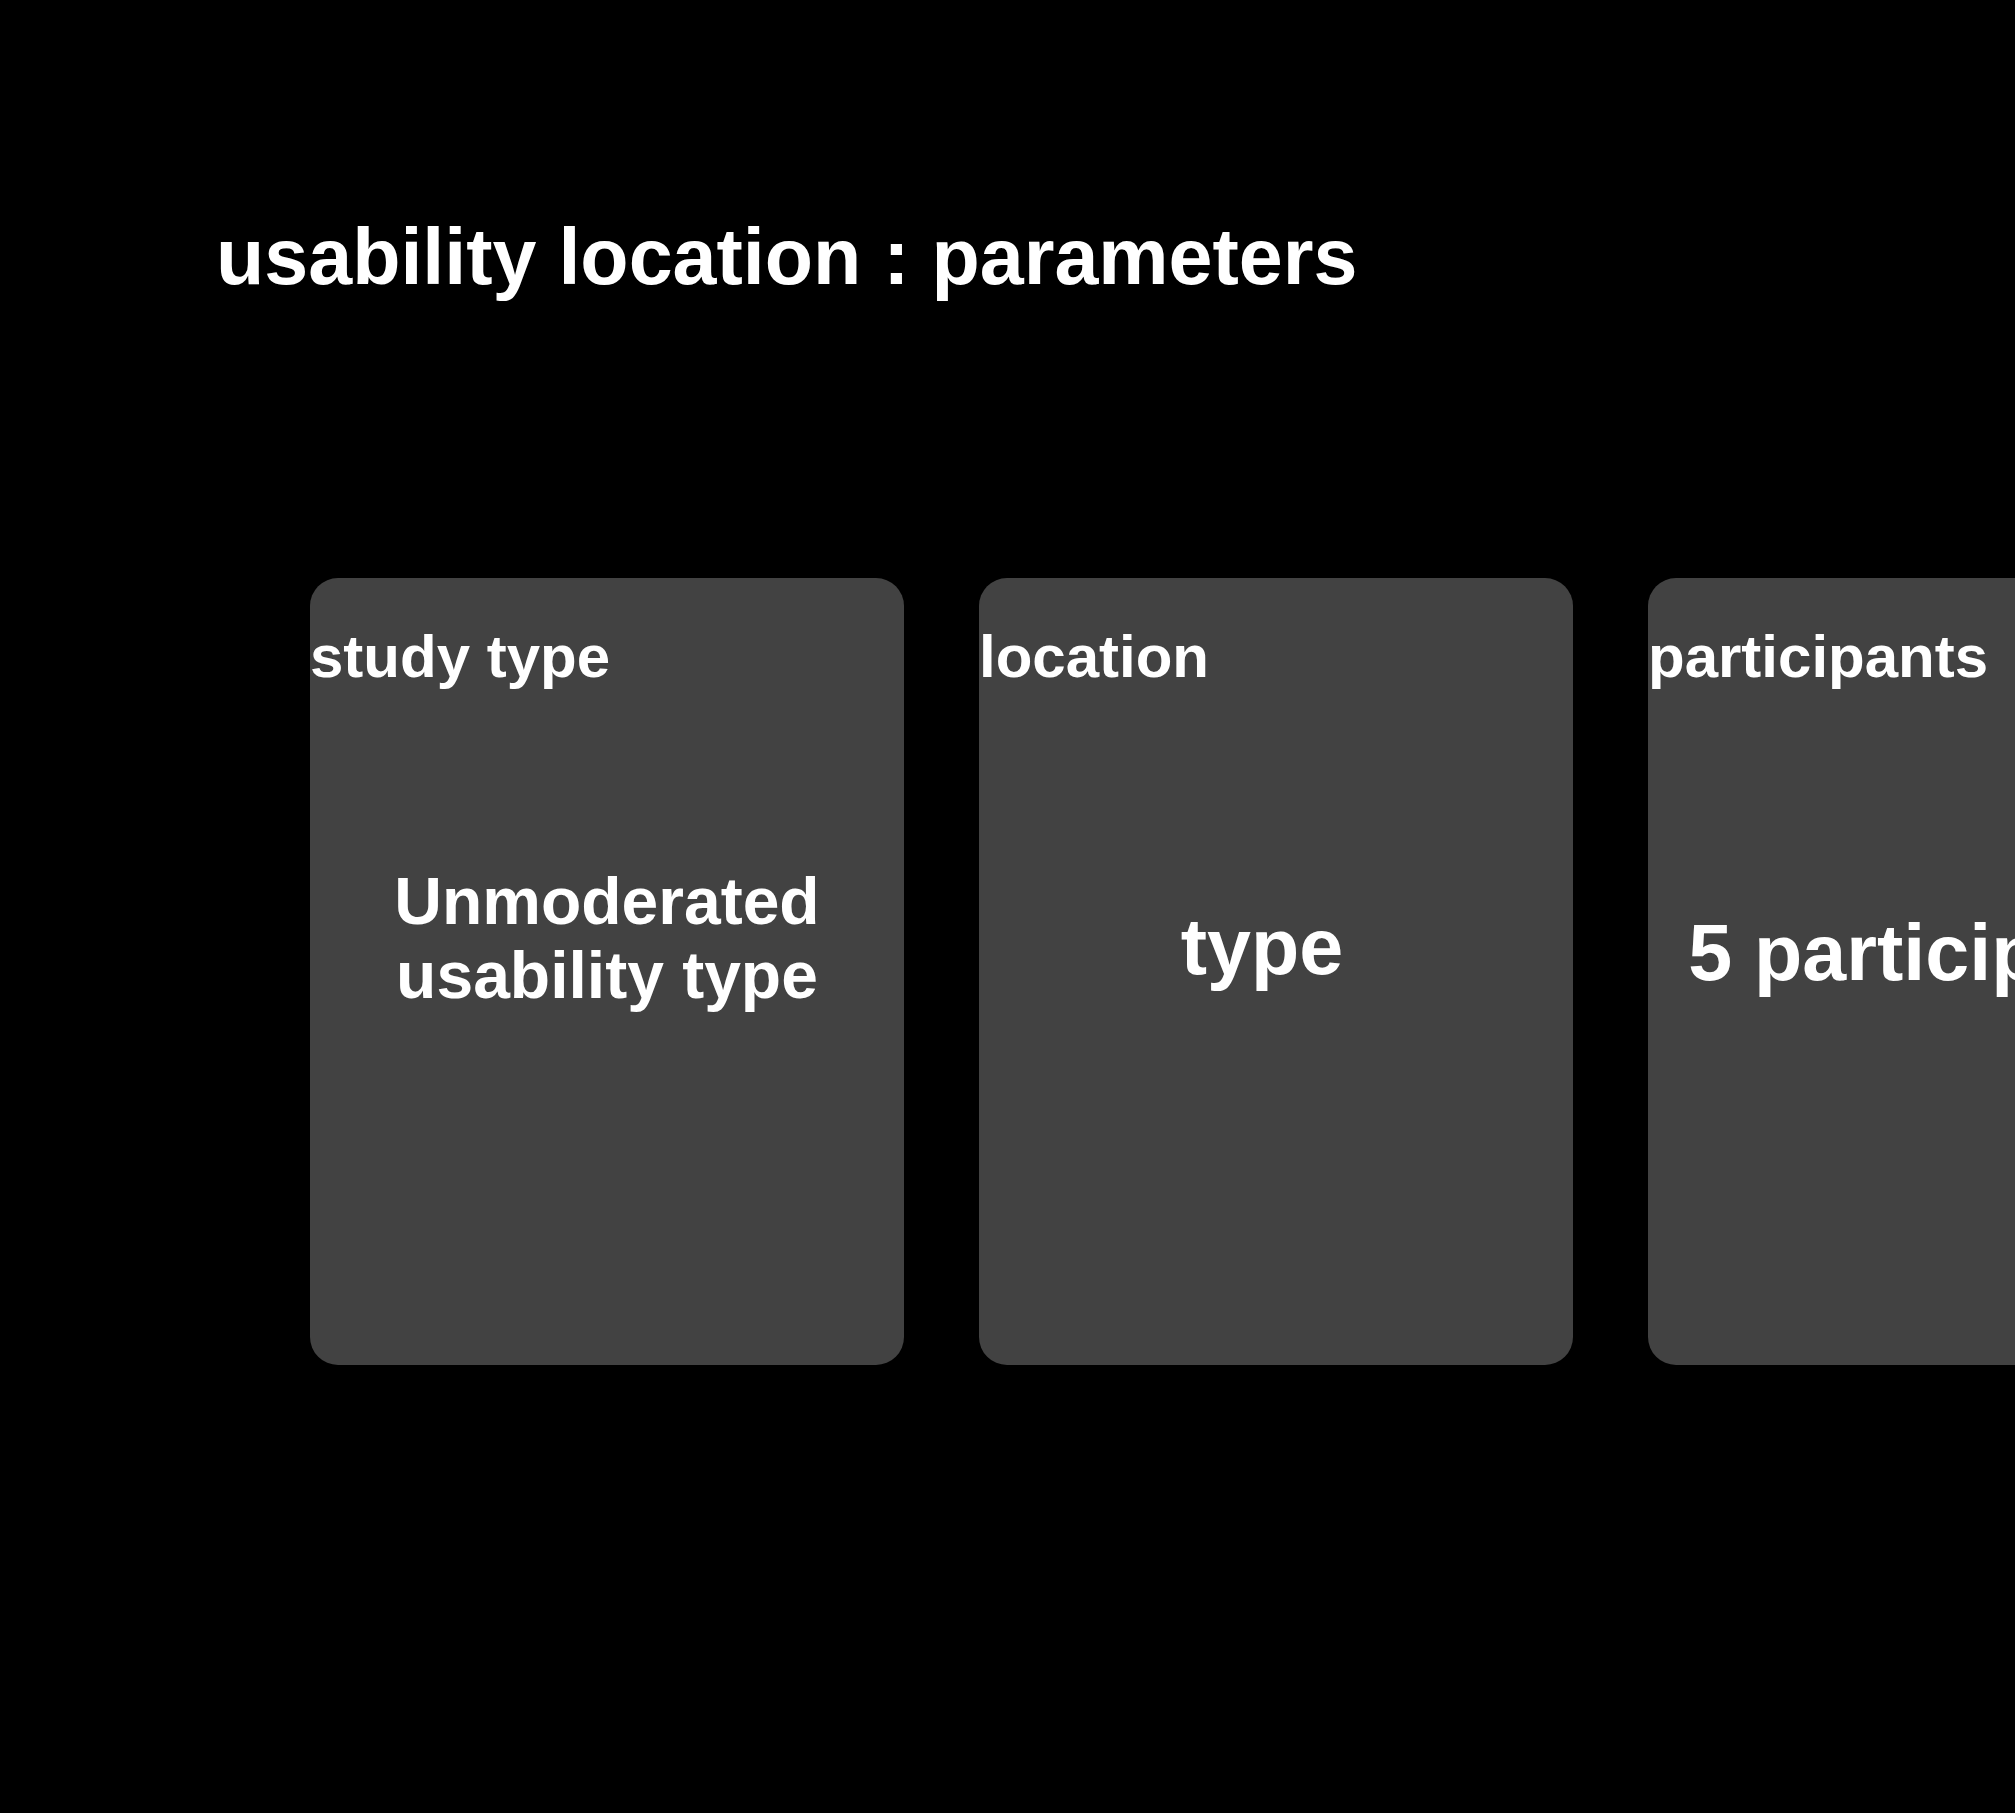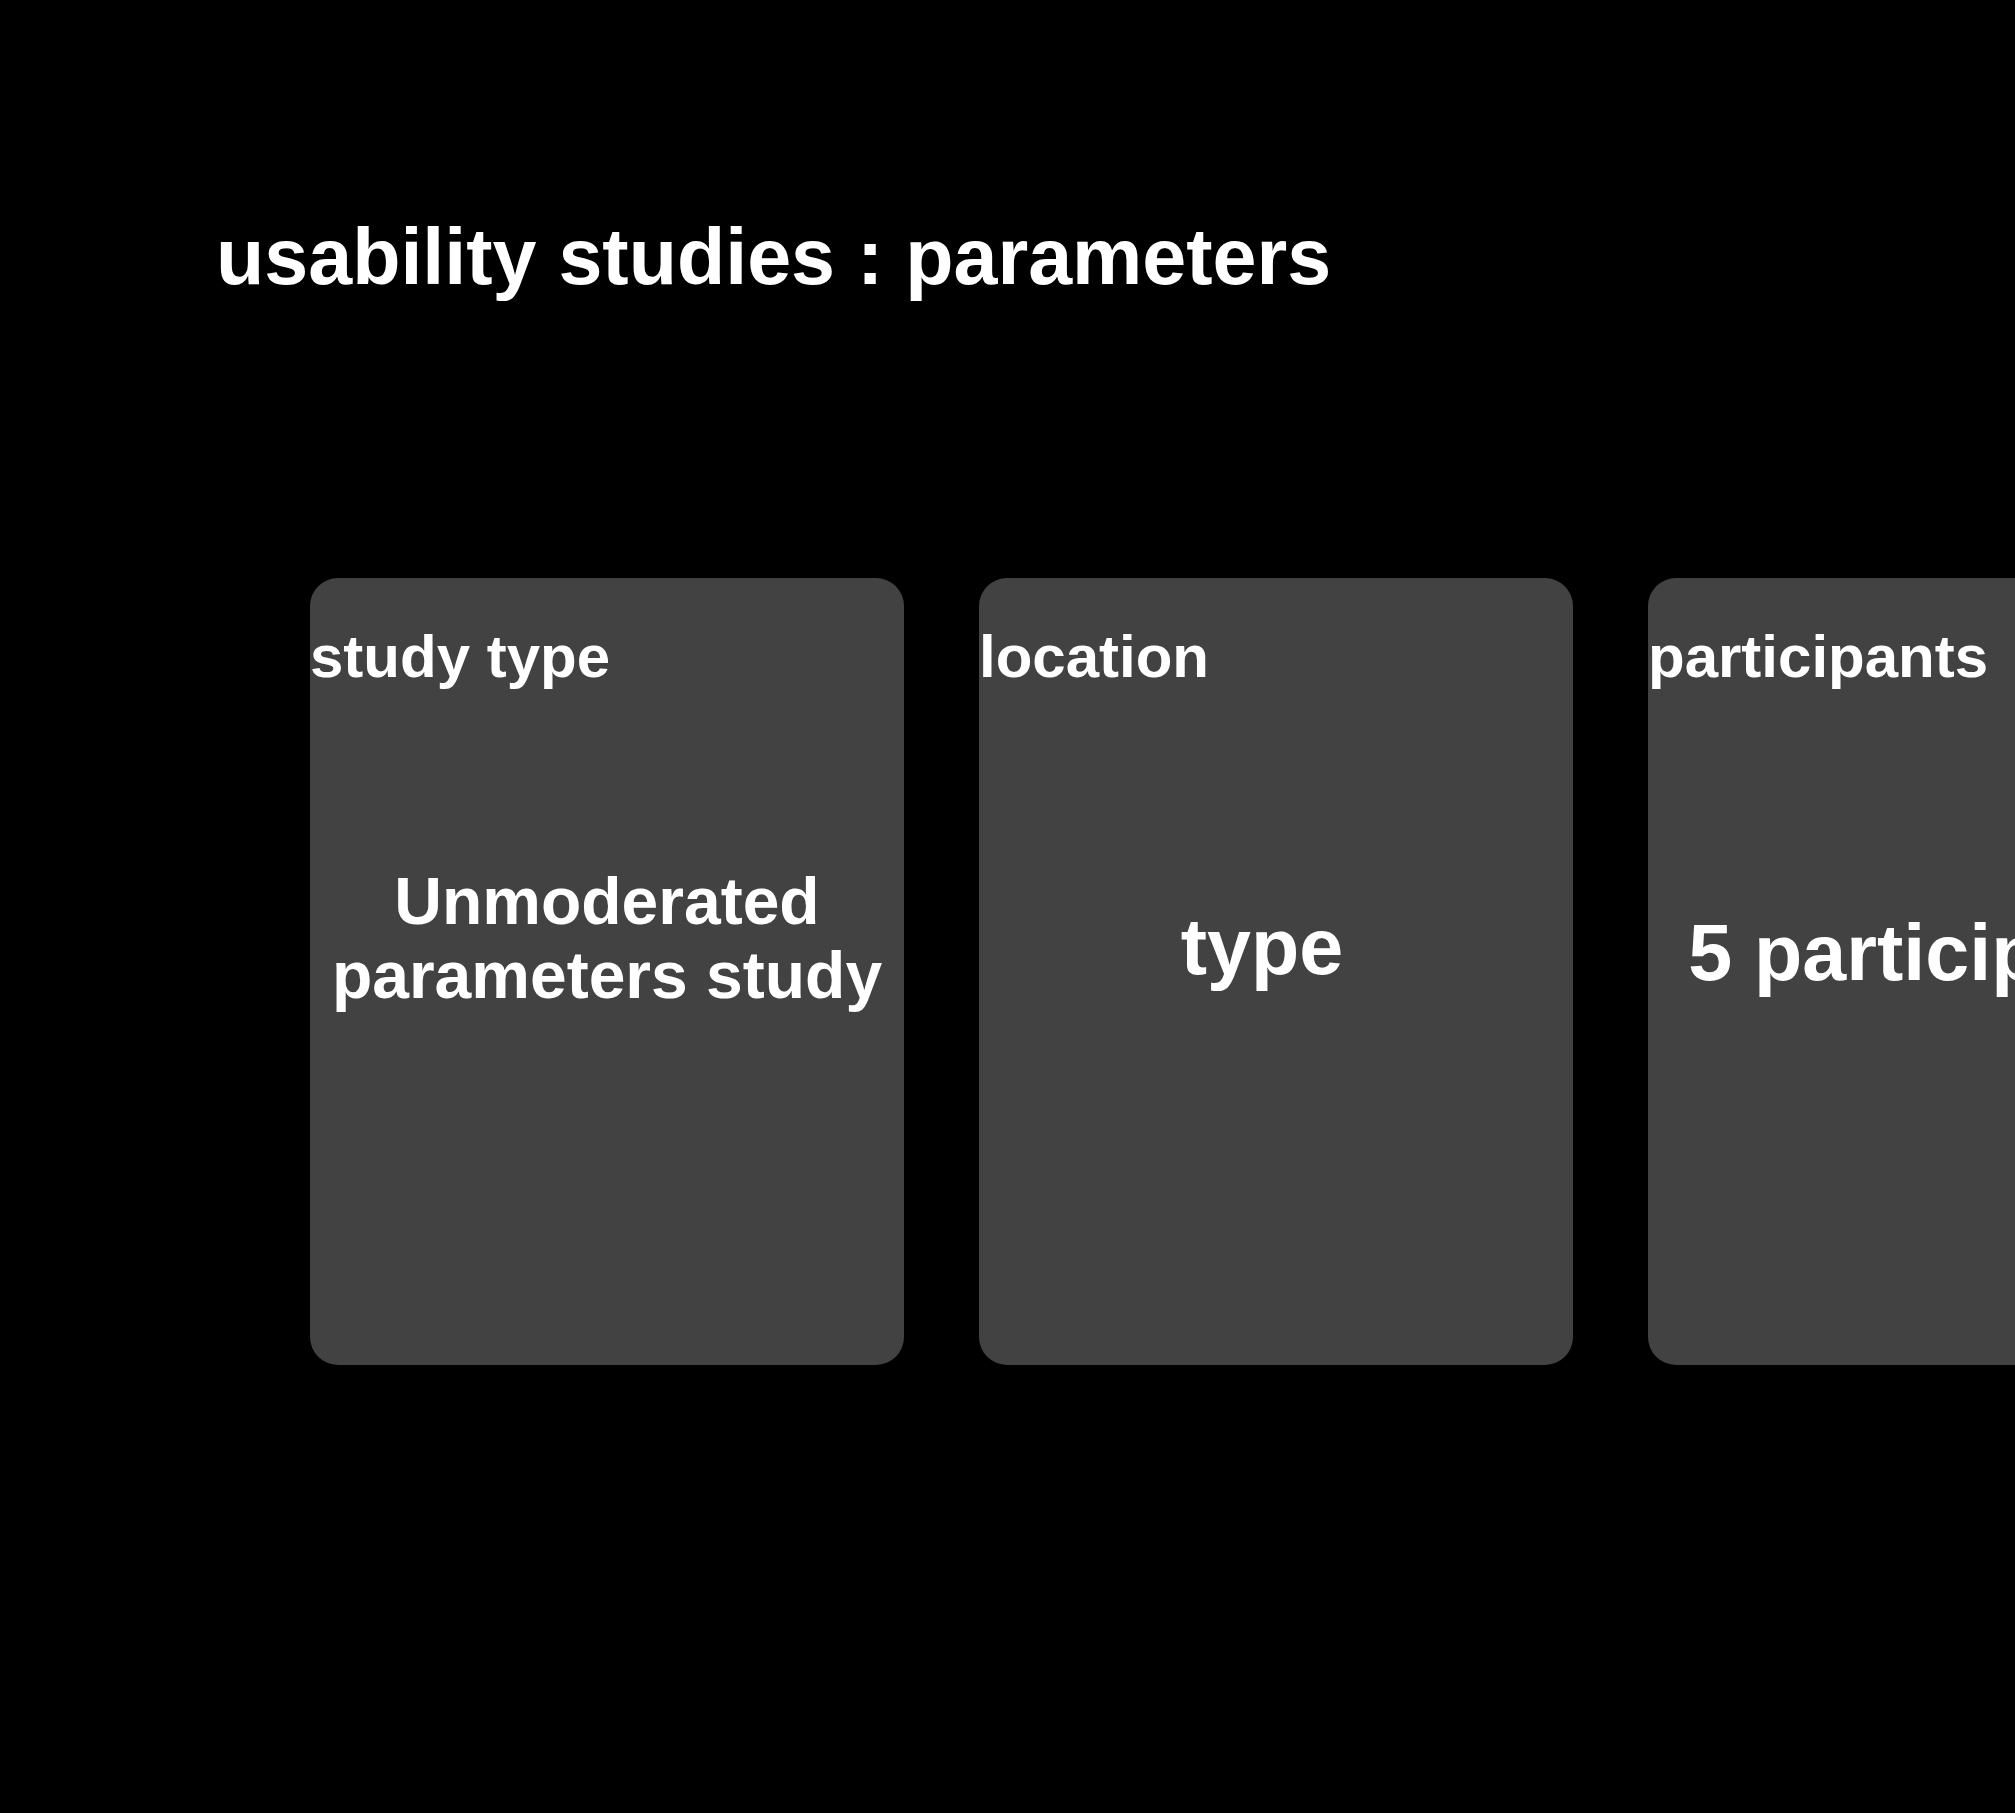--- a/index.html
+++ b/index.html
@@ -67,28 +67,28 @@
   }
   .card--study-type  .card-value { top: 361px; font-size: 66px; }
   .card--location    .card-value { top: 369px; font-size: 79px; margin-left: -28px; }
   .card--participants .card-value { top: 375px; font-size: 79px; }
 </style>
 </head>
 <body>
 
 <div class="slide">
 
-  <h1 class="slide-title">usability studies : parameters</h1>
+  <h1 class="slide-title">usability location : parameters</h1>
 
   <div class="cards-row">
 
     <div class="card card--study-type">
       <div class="card-label">study type</div>
       <div class="card-value">Unmoderated
-parameters study</div>
+usability type</div>
     </div>
 
     <div class="card card--location">
       <div class="card-label">location</div>
       <div class="card-value">type</div>
     </div>
 
     <div class="card card--participants">
       <div class="card-label">participants</div>
       <div class="card-value">5 participants</div>

